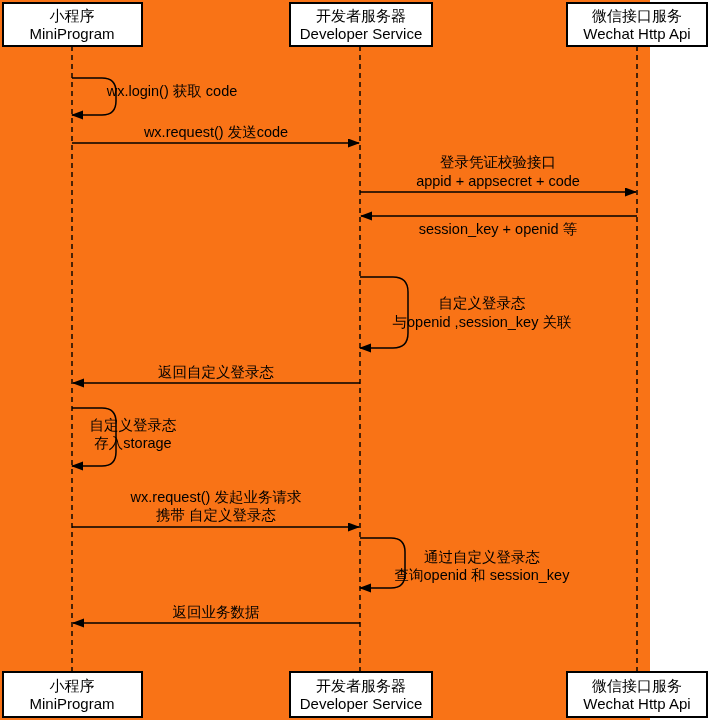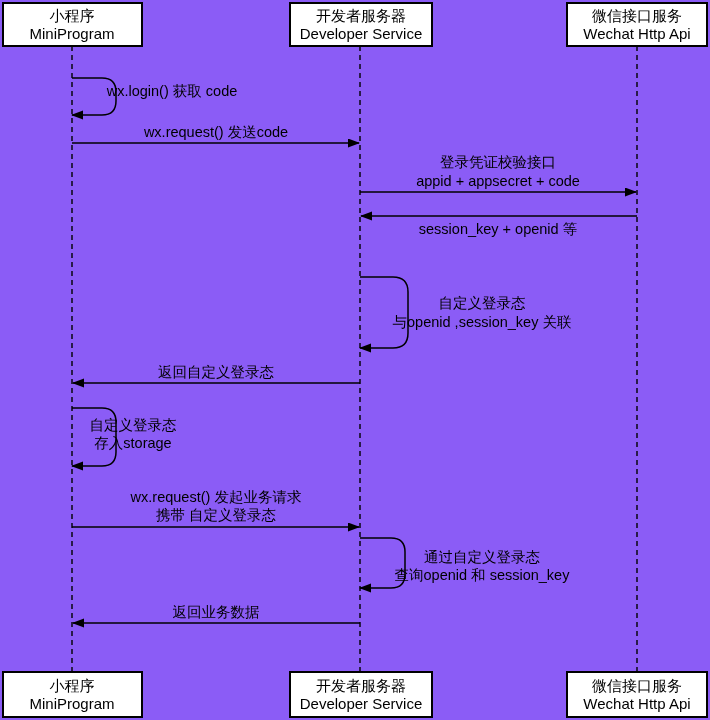--- a/index.html
+++ b/index.html
@@ -6,23 +6,23 @@
     margin: 0;
     padding: 0;
     background: #ffffff;
     width: 710px;
     height: 720px;
     overflow: hidden;
     font-family: "Liberation Sans", "DejaVu Sans", sans-serif;
   }
   .stage {
     position: relative;
-    width: 710px;
+    width: 650px;
     height: 720px;
-    background: #8b5cf6;
+    background: #f97316;
   }
   svg { display: block; }
   .actor-box {
     fill: #ffffff;
     stroke: #000000;
     stroke-width: 2;
   }
   .actor-label {
     font-family: "Liberation Sans", "DejaVu Sans", sans-serif;
     font-size: 15px;

